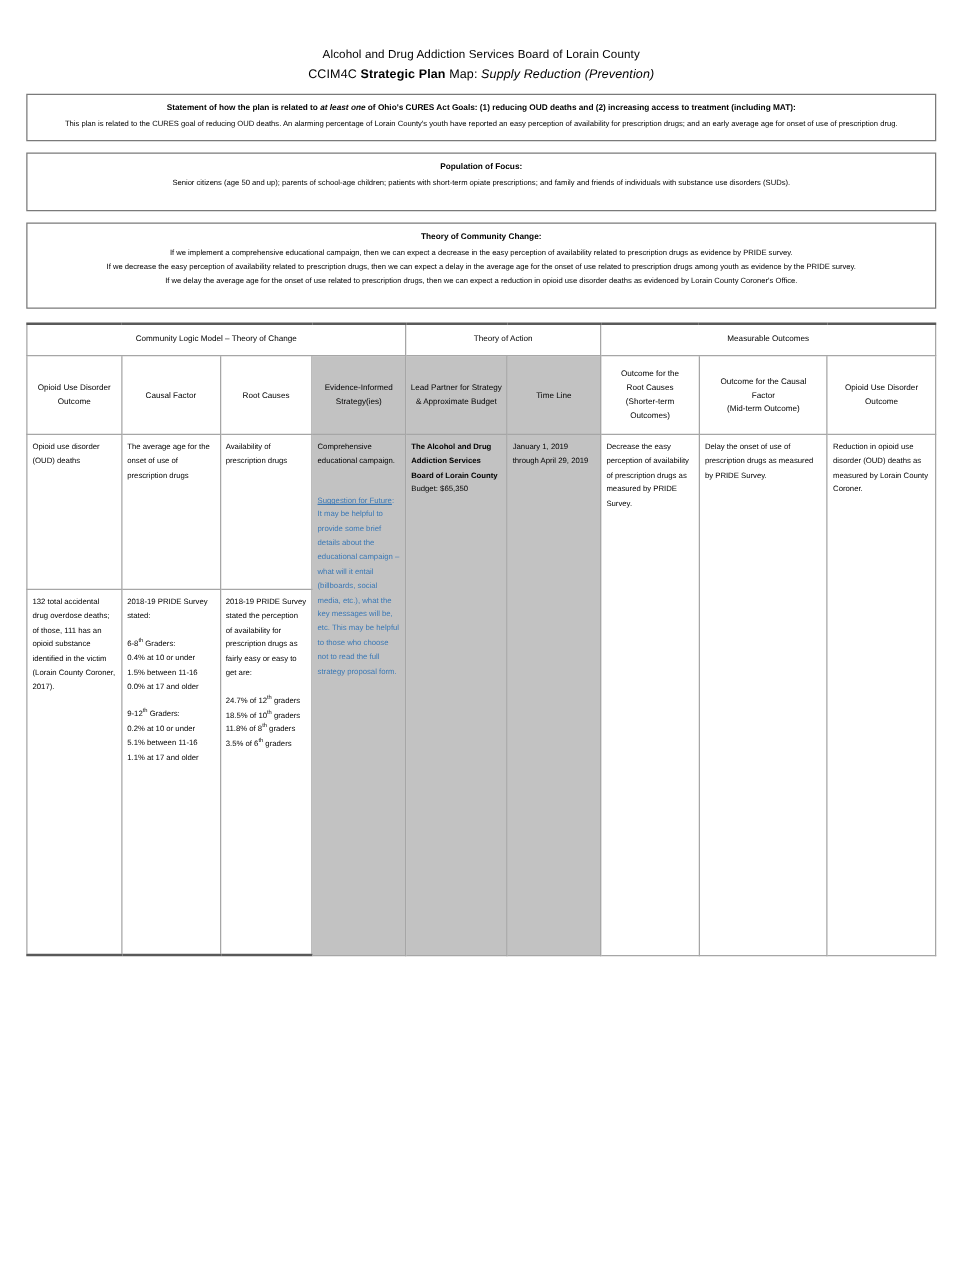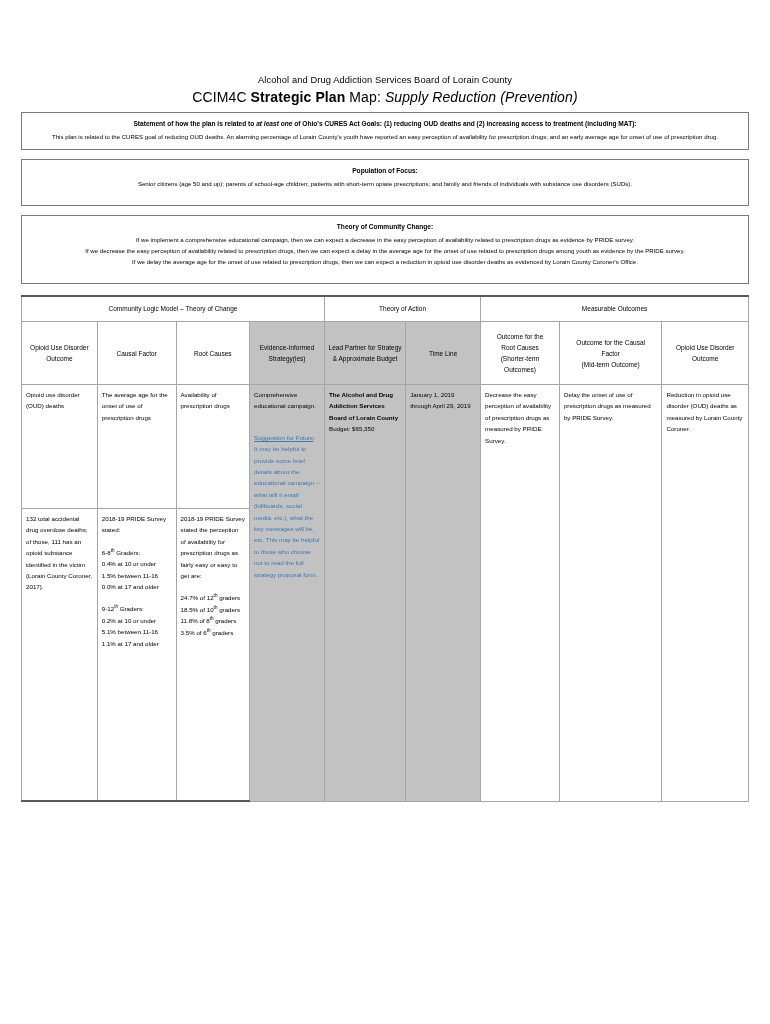--- a/index.html
+++ b/index.html
@@ -12,32 +12,32 @@
     height: 1024px;
     font-family: "Liberation Sans", sans-serif;
     color: #000000;
     overflow: hidden;
   }
   .page {
     position: relative;
     width: 770px;
     height: 1024px;
     box-sizing: border-box;
-    padding: 73px 21px 0 21px;
+    padding: 36px 21px 0 21px;
   }
   
   .doc-title {
     text-align: center;
     font-size: 9.3px;
     line-height: 14px;
     letter-spacing: .1px;
   }
   .doc-subtitle {
     text-align: center;
-    font-size: 14px;
+    font-size: 10px;
     line-height: 14px;
     margin-top: 3px;
     letter-spacing: .1px;
   }
   .doc-subtitle .b { font-weight: bold; }
   .doc-subtitle .i { font-style: italic; }
 
   
   .banner {
     border: 1px solid #7a7a7a;

